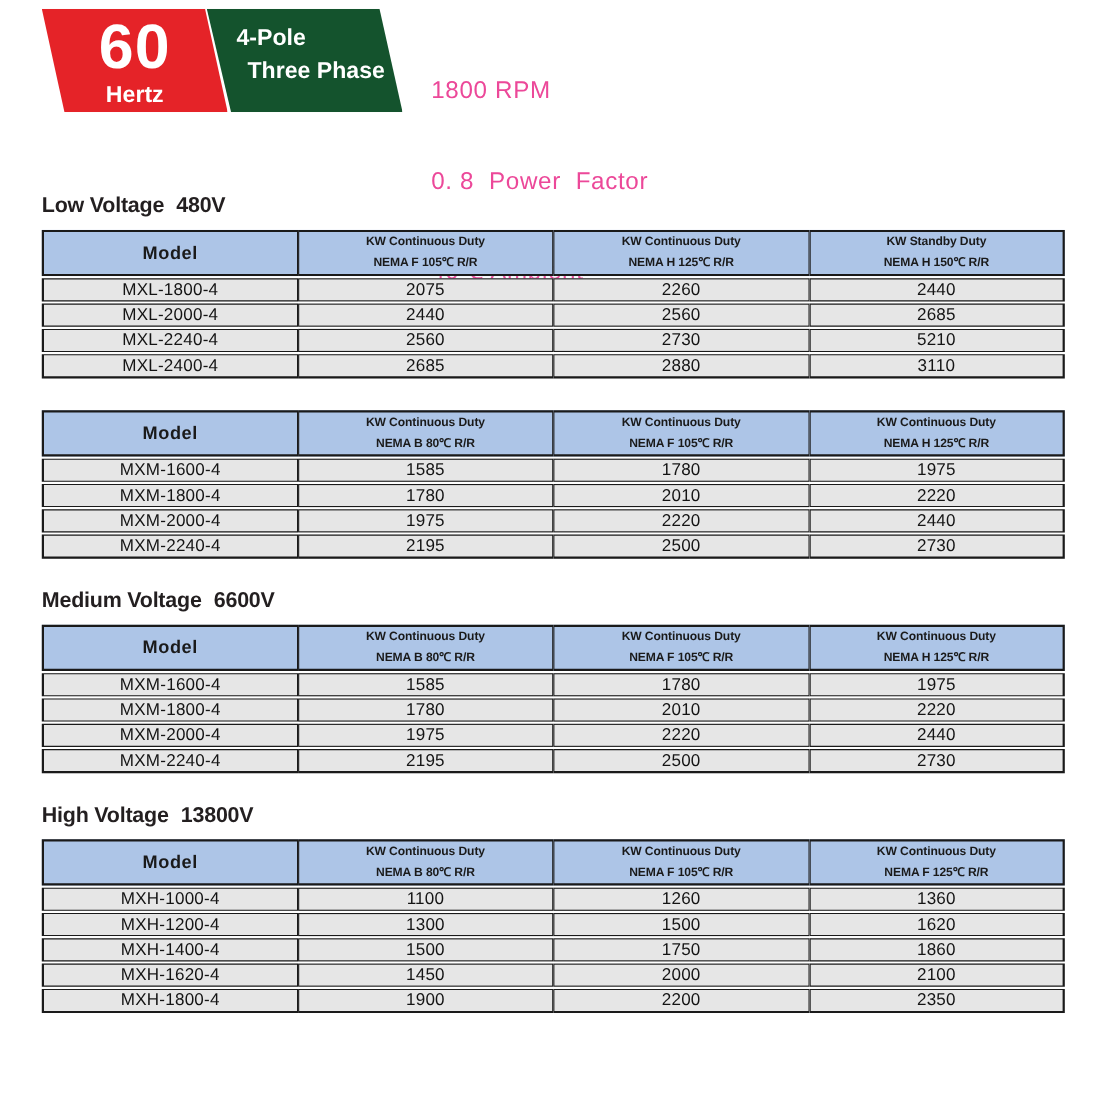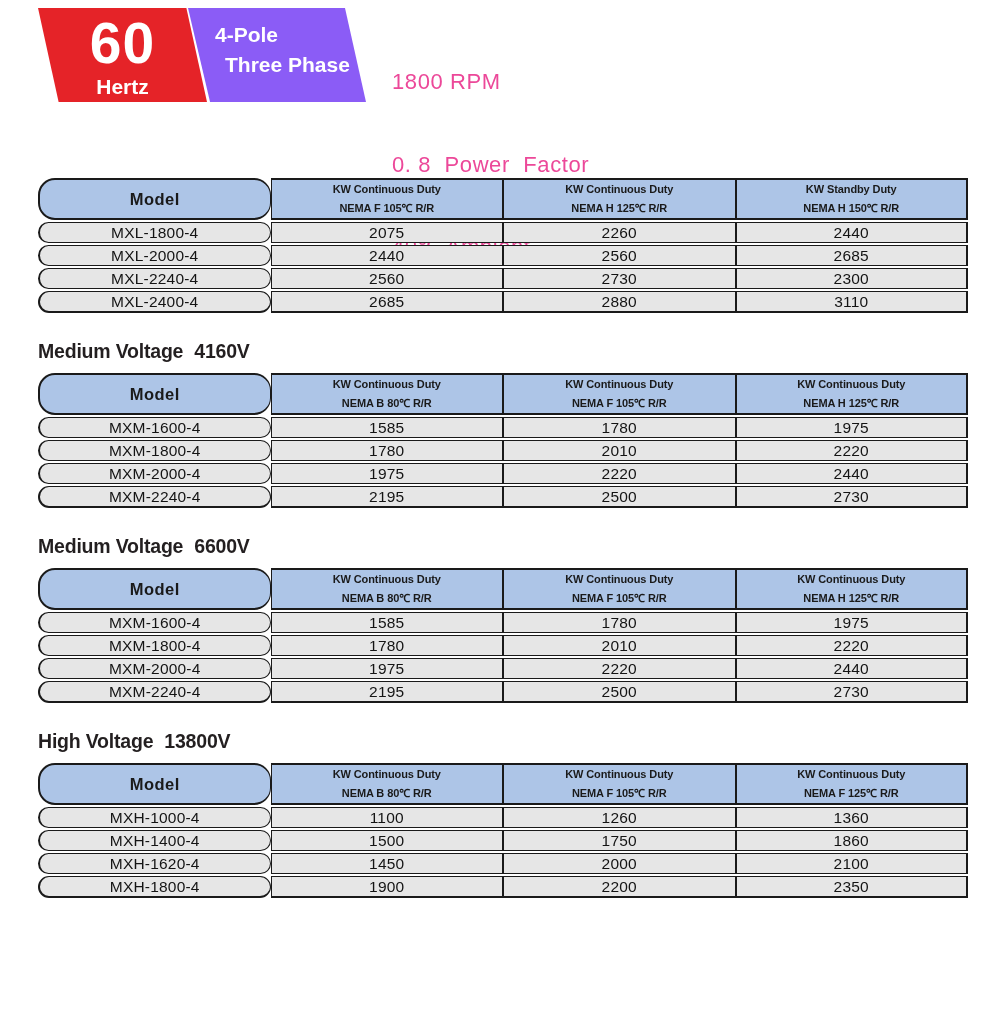--- a/index.html
+++ b/index.html
@@ -19,21 +19,21 @@
     left: 38px; width: 169px;
     background: #e52328;
     clip-path: polygon(0 0, 87.8% 0, 100% 100%, 12.2% 100%);
     display: flex; flex-direction: column; align-items: center; justify-content: center;
     color: #fff;
   }
   .hz { font-size: 57px; font-weight: bold; line-height: 1; letter-spacing: 1px; margin-top: 1px; }
   .hz-unit { font-size: 21px; font-weight: bold; line-height: 1; margin-top: 4px; }
   .shape-gray {
     left: 188px; width: 178px;
-    background: #8b5cf6;
+    background: #14532d;
     clip-path: polygon(0 0, 88.2% 0, 100% 100%, 12.4% 100%);
     color: #fff; font-weight: bold; font-size: 21px; text-align: center;
   }
   .pole  { position: absolute; left: 27px; top: 15px; white-space: pre; }
   .phase { position: absolute; left: 37px; top: 45px; white-space: pre; }
   .specs {
     position: absolute; left: 392px; top: 13px;
     color: #ec4899; font-size: 22px; line-height: 27.5px;
     letter-spacing: 0.6px; white-space: pre;
   }
@@ -59,21 +59,21 @@
     background: #adc5e7;
     border: 1px solid #1a1a1a;
     border-top-width: 2px; border-bottom-width: 2px;
     height: 42px; padding: 0;
     font-size: 11px; font-weight: bold; color: #1a1a1a;
     text-align: center; vertical-align: middle;
     letter-spacing: -0.1px;
   }
   .spec-table th .h-line { line-height: 19px; }
   .spec-table th.model-th { font-size: 16.5px; letter-spacing: 0.5px; }
-  .spec-table th:first-child, .spec-table td:first-child { border-left-width: 2px; border-radius: 17px; }
+  .spec-table th:first-child, .spec-table td:first-child { border-left-width: 2px; }
   .spec-table th:last-child,  .spec-table td:last-child  { border-right-width: 2px; }
   .spec-table td {
     background: #e6e6e6;
     border: 1px solid #1a1a1a;
     border-top-width: 1.5px; border-bottom-width: 1.5px;
     height: 19px; padding: 0;
     font-size: 15.5px; color: #141414;
     text-align: center; vertical-align: middle;
     letter-spacing: 0.2px; line-height: 19px;
   }
@@ -94,20 +94,21 @@
   <div class="specs">
     <div class="spec-line">1800 RPM</div>
     <div class="spec-line">0. 8  Power  Factor</div>
     <div class="spec-line">40℃ Ambient</div>
   </div>
 </div>
 
 <main class="content">
 
   <section class="spec-section">
+    <h2 class="section-title"><span>Low Voltage</span><span class="voltage">480V</span></h2>
     <table class="spec-table">
       <colgroup>
           <col>
           <col>
           <col>
           <col>
         </colgroup>
       <thead>
         <tr>
           <th class="model-th">Model</th>
@@ -135,34 +136,33 @@
         <tr>
           <td>MXL-2000-4</td>
           <td>2440</td>
           <td>2560</td>
           <td>2685</td>
         </tr>
         <tr>
           <td>MXL-2240-4</td>
           <td>2560</td>
           <td>2730</td>
-          <td>2300</td>
+          <td>5210</td>
         </tr>
         <tr class="last-row">
           <td>MXL-2400-4</td>
           <td>2685</td>
           <td>2880</td>
           <td>3110</td>
         </tr>
       </tbody>
     </table>
   </section>
 
   <section class="spec-section">
-    <h2 class="section-title"><span>Medium Voltage</span><span class="voltage">4160V</span></h2>
     <table class="spec-table">
       <colgroup>
           <col>
           <col>
           <col>
           <col>
         </colgroup>
       <thead>
         <tr>
           <th class="model-th">Model</th>
@@ -291,20 +291,26 @@
         </tr>
       </thead>
       <tbody>
         <tr>
           <td>MXH-1000-4</td>
           <td>1100</td>
           <td>1260</td>
           <td>1360</td>
         </tr>
         <tr>
+          <td>MXH-1200-4</td>
+          <td>1300</td>
+          <td>1500</td>
+          <td>1620</td>
+        </tr>
+        <tr>
           <td>MXH-1400-4</td>
           <td>1500</td>
           <td>1750</td>
           <td>1860</td>
         </tr>
         <tr>
           <td>MXH-1620-4</td>
           <td>1450</td>
           <td>2000</td>
           <td>2100</td>

